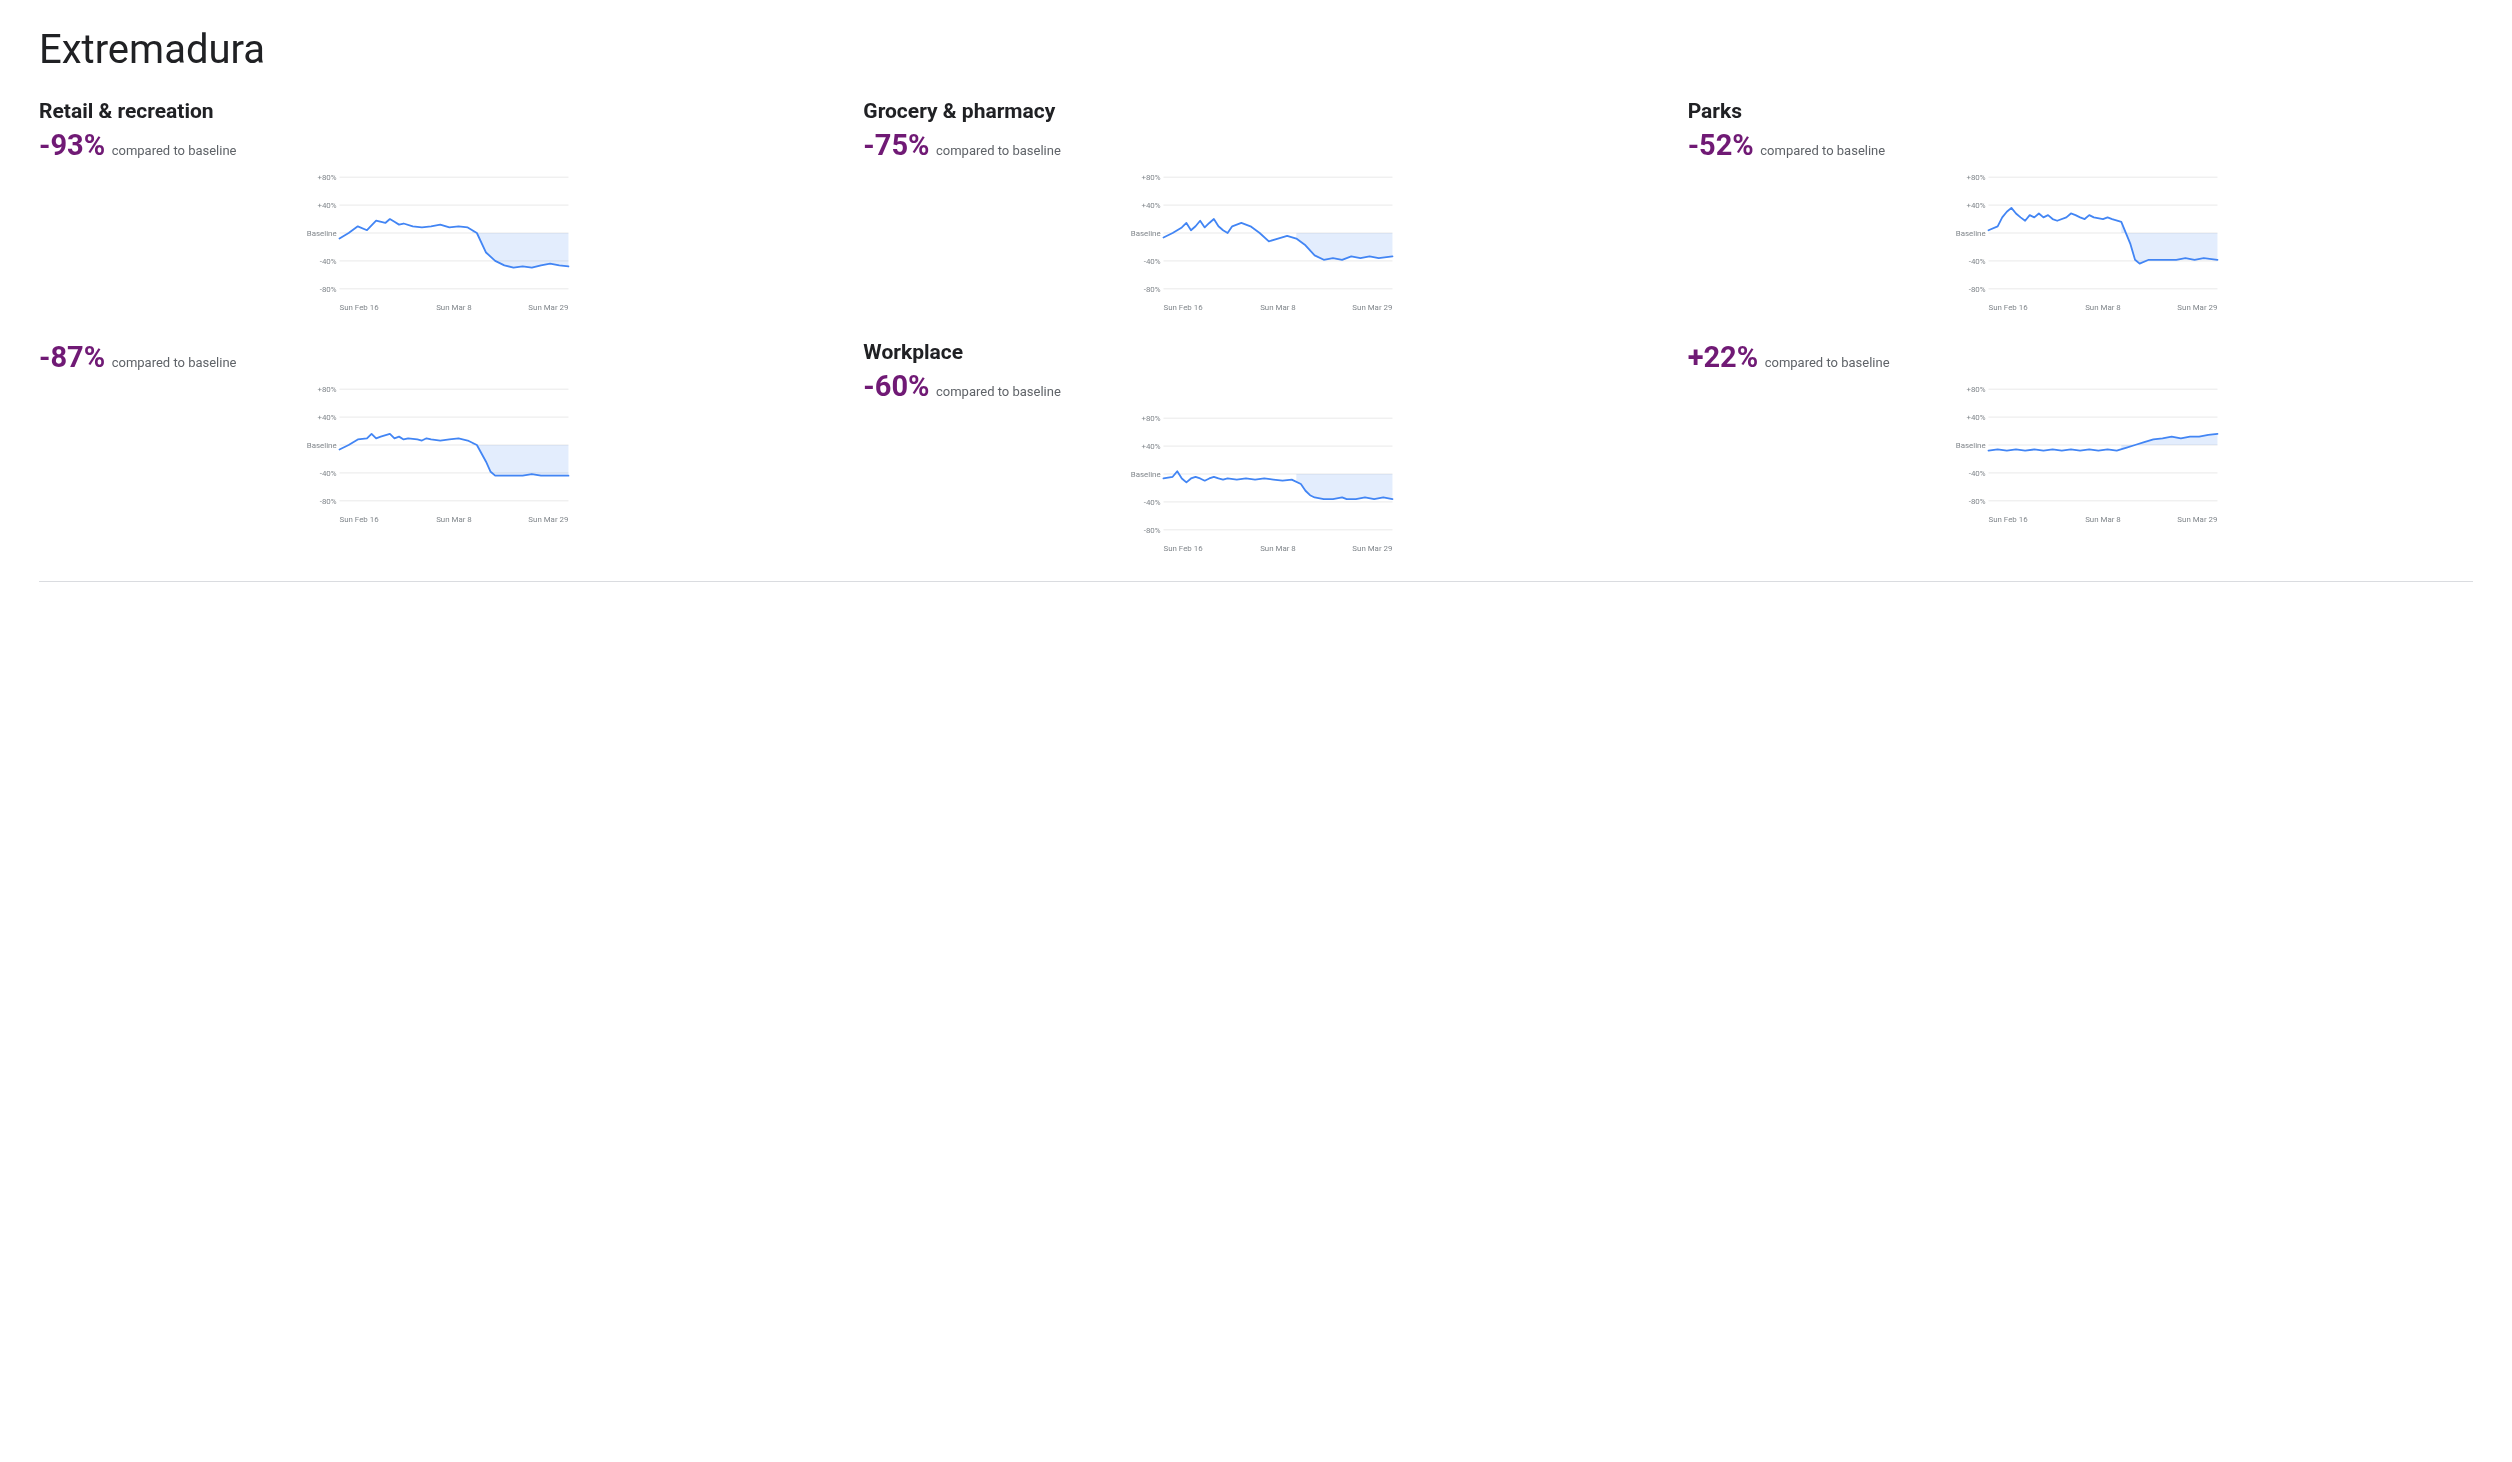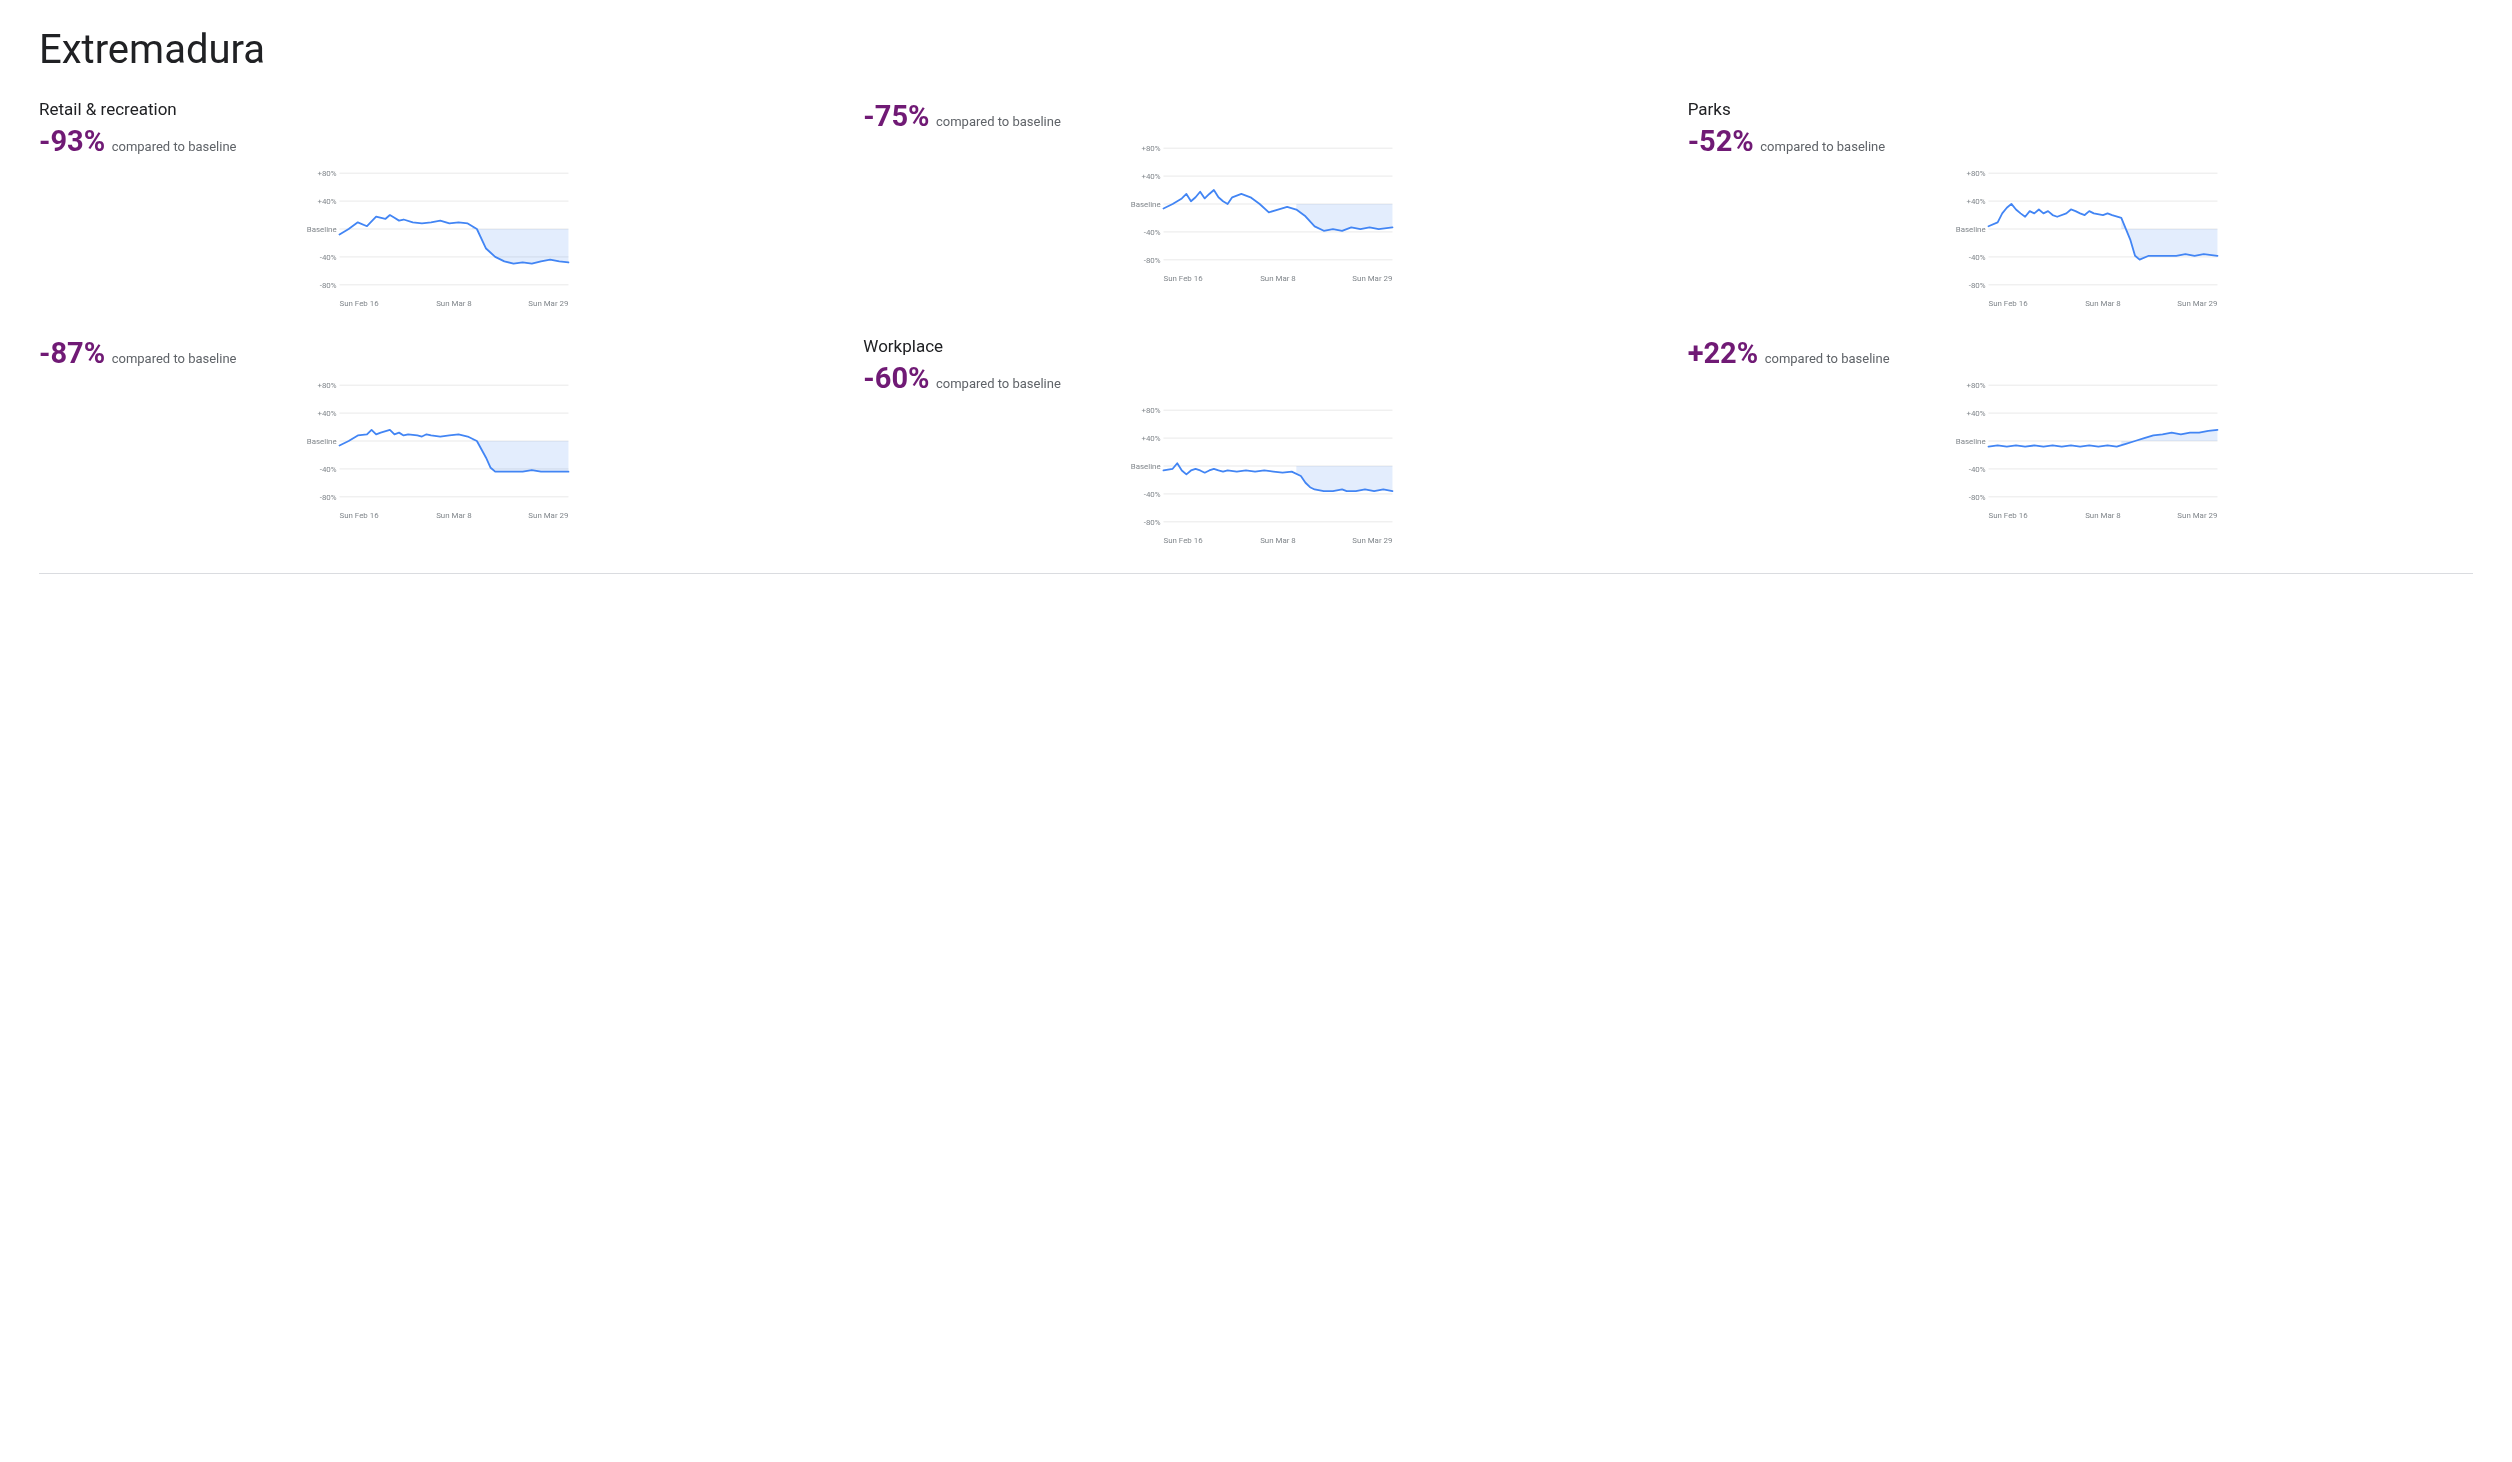--- a/index.html
+++ b/index.html
@@ -19,22 +19,22 @@
       display: grid;
       grid-template-columns: 1fr 1fr 1fr;
       gap: 26px 39px;
       margin-bottom: 26px;
     }
     .card {
       display: flex;
       flex-direction: column;
     }
     .card-title {
-      font-size: 17px;
-      font-weight: 400;
+      font-size: 21px;
+      font-weight: 700;
       color: #202124;
       margin-bottom: 5.2px;
     }
     .card-stat {
       display: flex;
       align-items: baseline;
       gap: 6.5px;
       margin-bottom: 7.9px;
     }
     .stat-value {
@@ -89,20 +89,21 @@
           <text x="68" y="169" text-anchor="end" font-size="11" fill="#80868b">-80%</text>
           <path d="M256.44,87.5 L256.44,83.62500000000001 L262.79999999999995,87.5 L275.52,114.625 L288.24,126.25 L300.96,132.45 L313.68,135.55 L326.4,134 L339.12,135.55 L351.84,132.45 L364.56,130.125 L377.28,132.45 L390,134 L390,87.5 Z" fill="rgba(66,133,244,0.15)" stroke="none"></path>
           <path d="M72,95.25 L84.72,87.5 L97.44,78.2 L110.16,83.625 L122.88,70.45 L135.6,73.55 L141.95999999999998,68.125 L148.32,72 L154.68,75.875 L161.04000000000002,74.32499999999999 L173.76,78.2 L186.48,79.75 L199.2,78.2 L211.92,75.875 L224.64,79.75 L237.36,78.2 L250.08,79.75 L262.79999999999995,87.5 L275.52,114.625 L288.24,126.25 L300.96,132.45 L313.68,135.55 L326.4,134 L339.12,135.55 L351.84,132.45 L364.56,130.125 L377.28,132.45 L390,134" fill="none" stroke="#4285f4" stroke-width="2.5" stroke-linejoin="round" stroke-linecap="round"></path>
           <text x="72" y="195" text-anchor="start" font-size="11" fill="#80868b">Sun Feb 16</text>
           <text x="231" y="195" text-anchor="middle" font-size="11" fill="#80868b">Sun Mar 8</text>
           <text x="390" y="195" text-anchor="end" font-size="11" fill="#80868b">Sun Mar 29</text>
         </svg>
     </div>
   </div>
     <div class="card">
+    <div class="card-title">Grocery &amp; pharmacy</div>
     <div class="card-stat">
       <span class="stat-value">-75%</span>
       <span class="stat-label">compared to baseline</span>
     </div>
     <div class="chart-container">
       <svg viewBox="0 0 400 200" xmlns="http://www.w3.org/2000/svg" class="chart">
           <line x1="72" y1="10" x2="390" y2="10" stroke="#e0e0e0" stroke-width="1"></line>
           <text x="68" y="14" text-anchor="end" font-size="11" fill="#80868b">+80%</text>
           <line x1="72" y1="48.75" x2="390" y2="48.75" stroke="#e0e0e0" stroke-width="1"></line>
           <text x="68" y="52.75" text-anchor="end" font-size="11" fill="#80868b">+40%</text>

